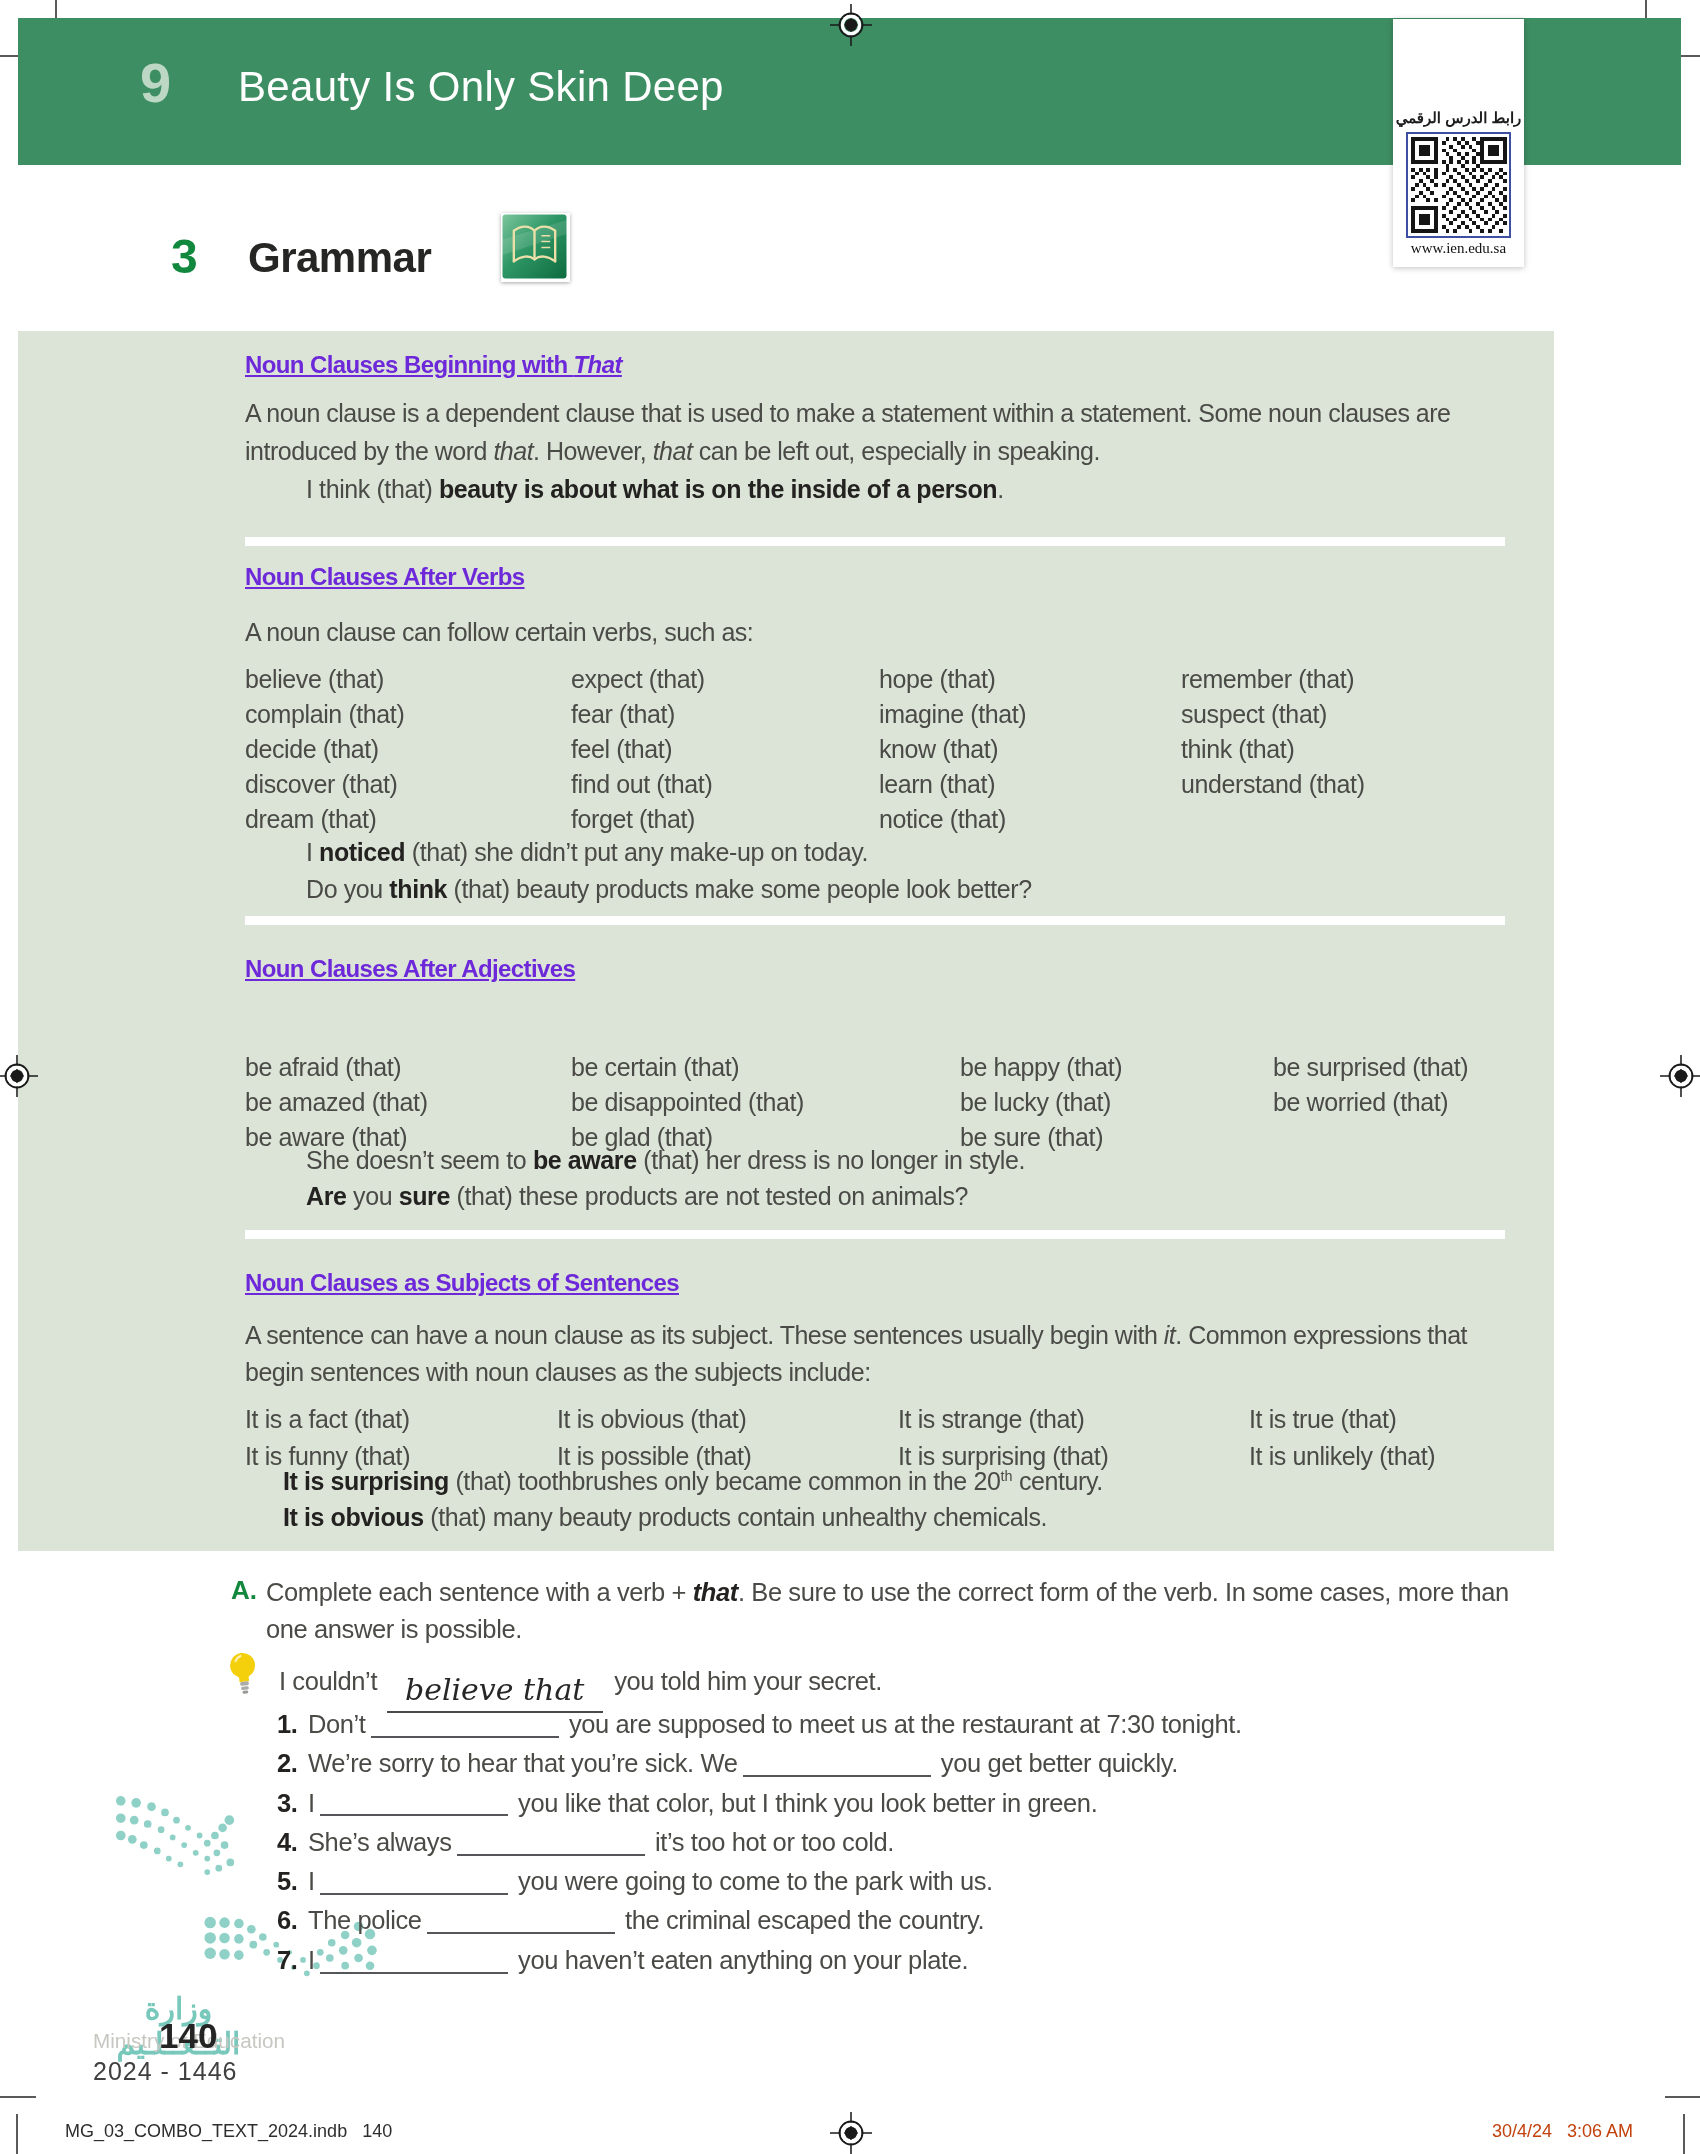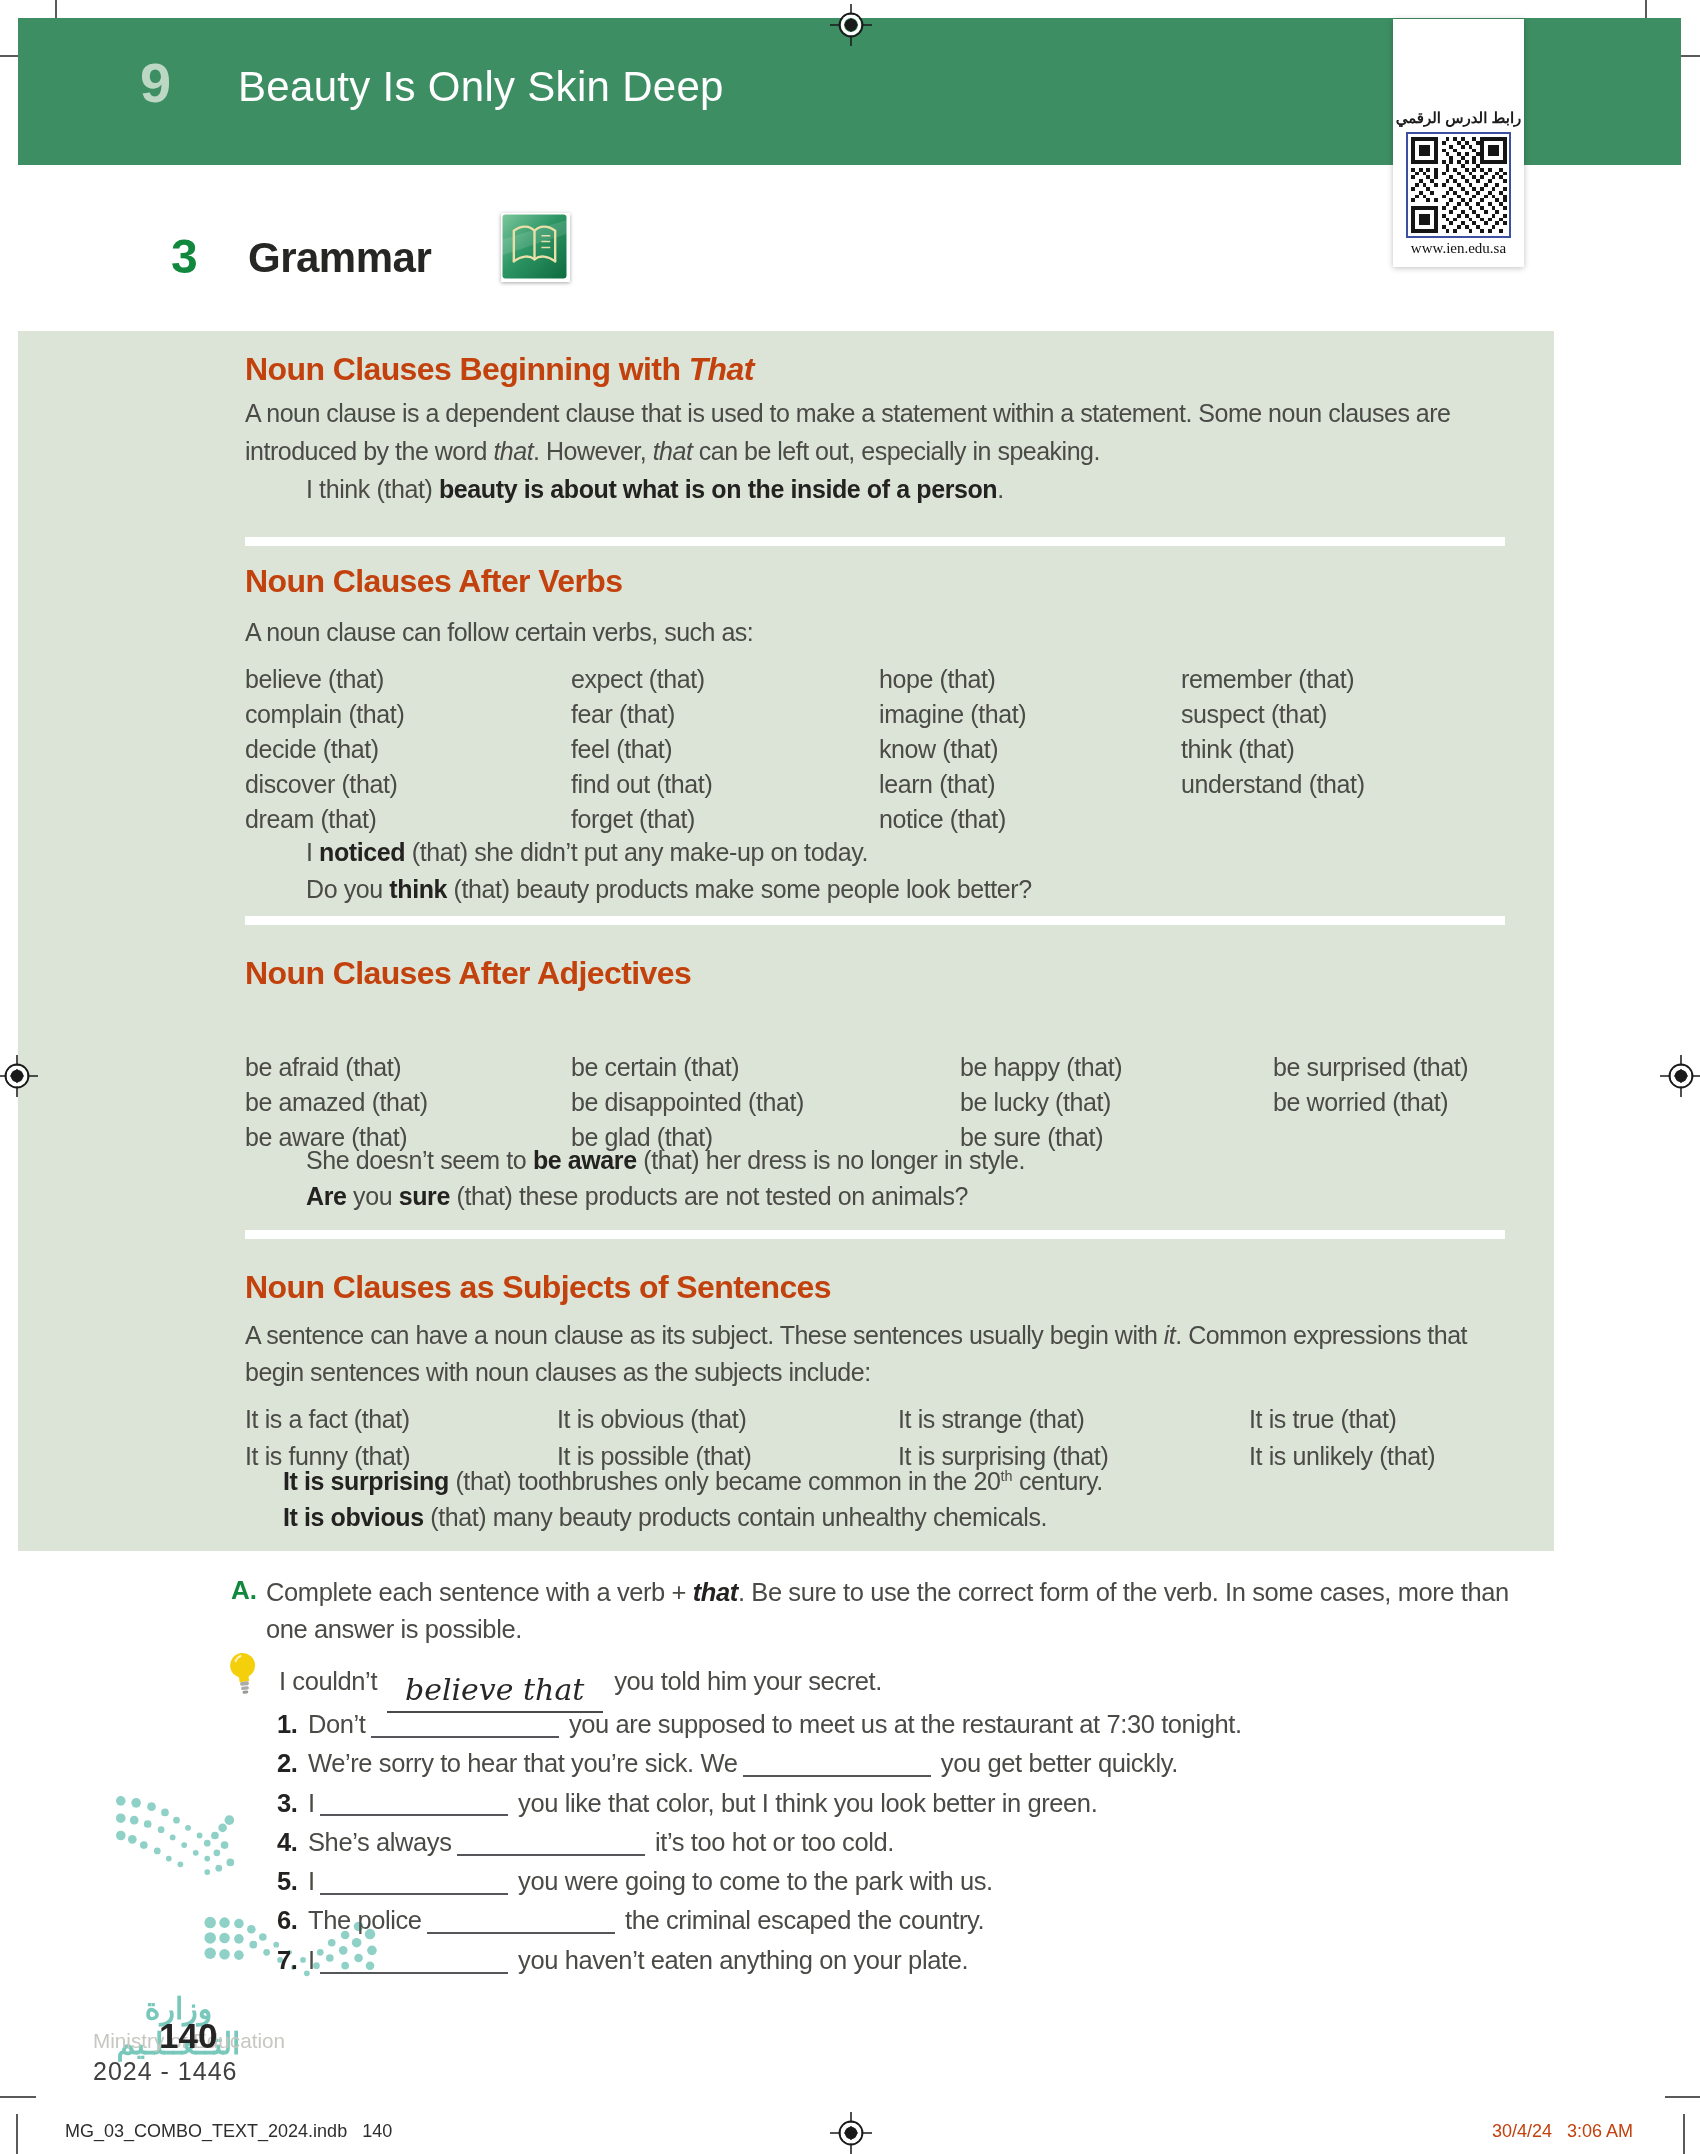--- a/index.html
+++ b/index.html
@@ -25,21 +25,21 @@
   #qr-url{font-family:"Liberation Serif",serif;font-size:15px;color:#111;margin-top:2.9px;}
 
   
   #lesson-num{position:absolute;left:171px;top:229px;font-size:48px;font-weight:800;color:#12883E;}
   #lesson-title{position:absolute;left:248px;top:234px;font-size:42px;font-weight:800;color:#262624;letter-spacing:-0.5px;}
   #book-icon{position:absolute;left:501px;top:213px;width:67px;height:67px;background:#fff;padding:1px;
              box-shadow:0 1px 3.8px rgba(0,0,0,.35);line-height:0;}
 
   
   #panel{position:absolute;left:18px;top:331px;width:1536px;height:1220px;background:#DCE4D8;}
-  .h2{position:absolute;font-size:32px;font-weight:700;color:#c2410c;letter-spacing:-0.6px;}
+  .h2{position:absolute;font-size:24px;font-weight:700;color:#6d28d9;letter-spacing:-0.6px;text-decoration:underline;}
   .h2 em{font-style:italic;}
   .body-t{position:absolute;font-size:25px;letter-spacing:-0.5px;color:#4a4a46;line-height:38px;}
   .body-t .i{font-style:italic;}
   .ex{position:absolute;font-size:25px;letter-spacing:-0.4px;color:#4a4a46;white-space:nowrap;}
   .ex b{color:#232220;}
   .divider{position:absolute;left:227px;width:1260px;height:8.6px;background:#ffffff;}
   .col{position:absolute;font-size:25px;letter-spacing:-0.4px;color:#4a4a46;white-space:nowrap;}
   .col .cell{height:35px;}
   .col.scol .cell{height:37px;}
   sup{font-size:14.4px;vertical-align:super;letter-spacing:0;}

